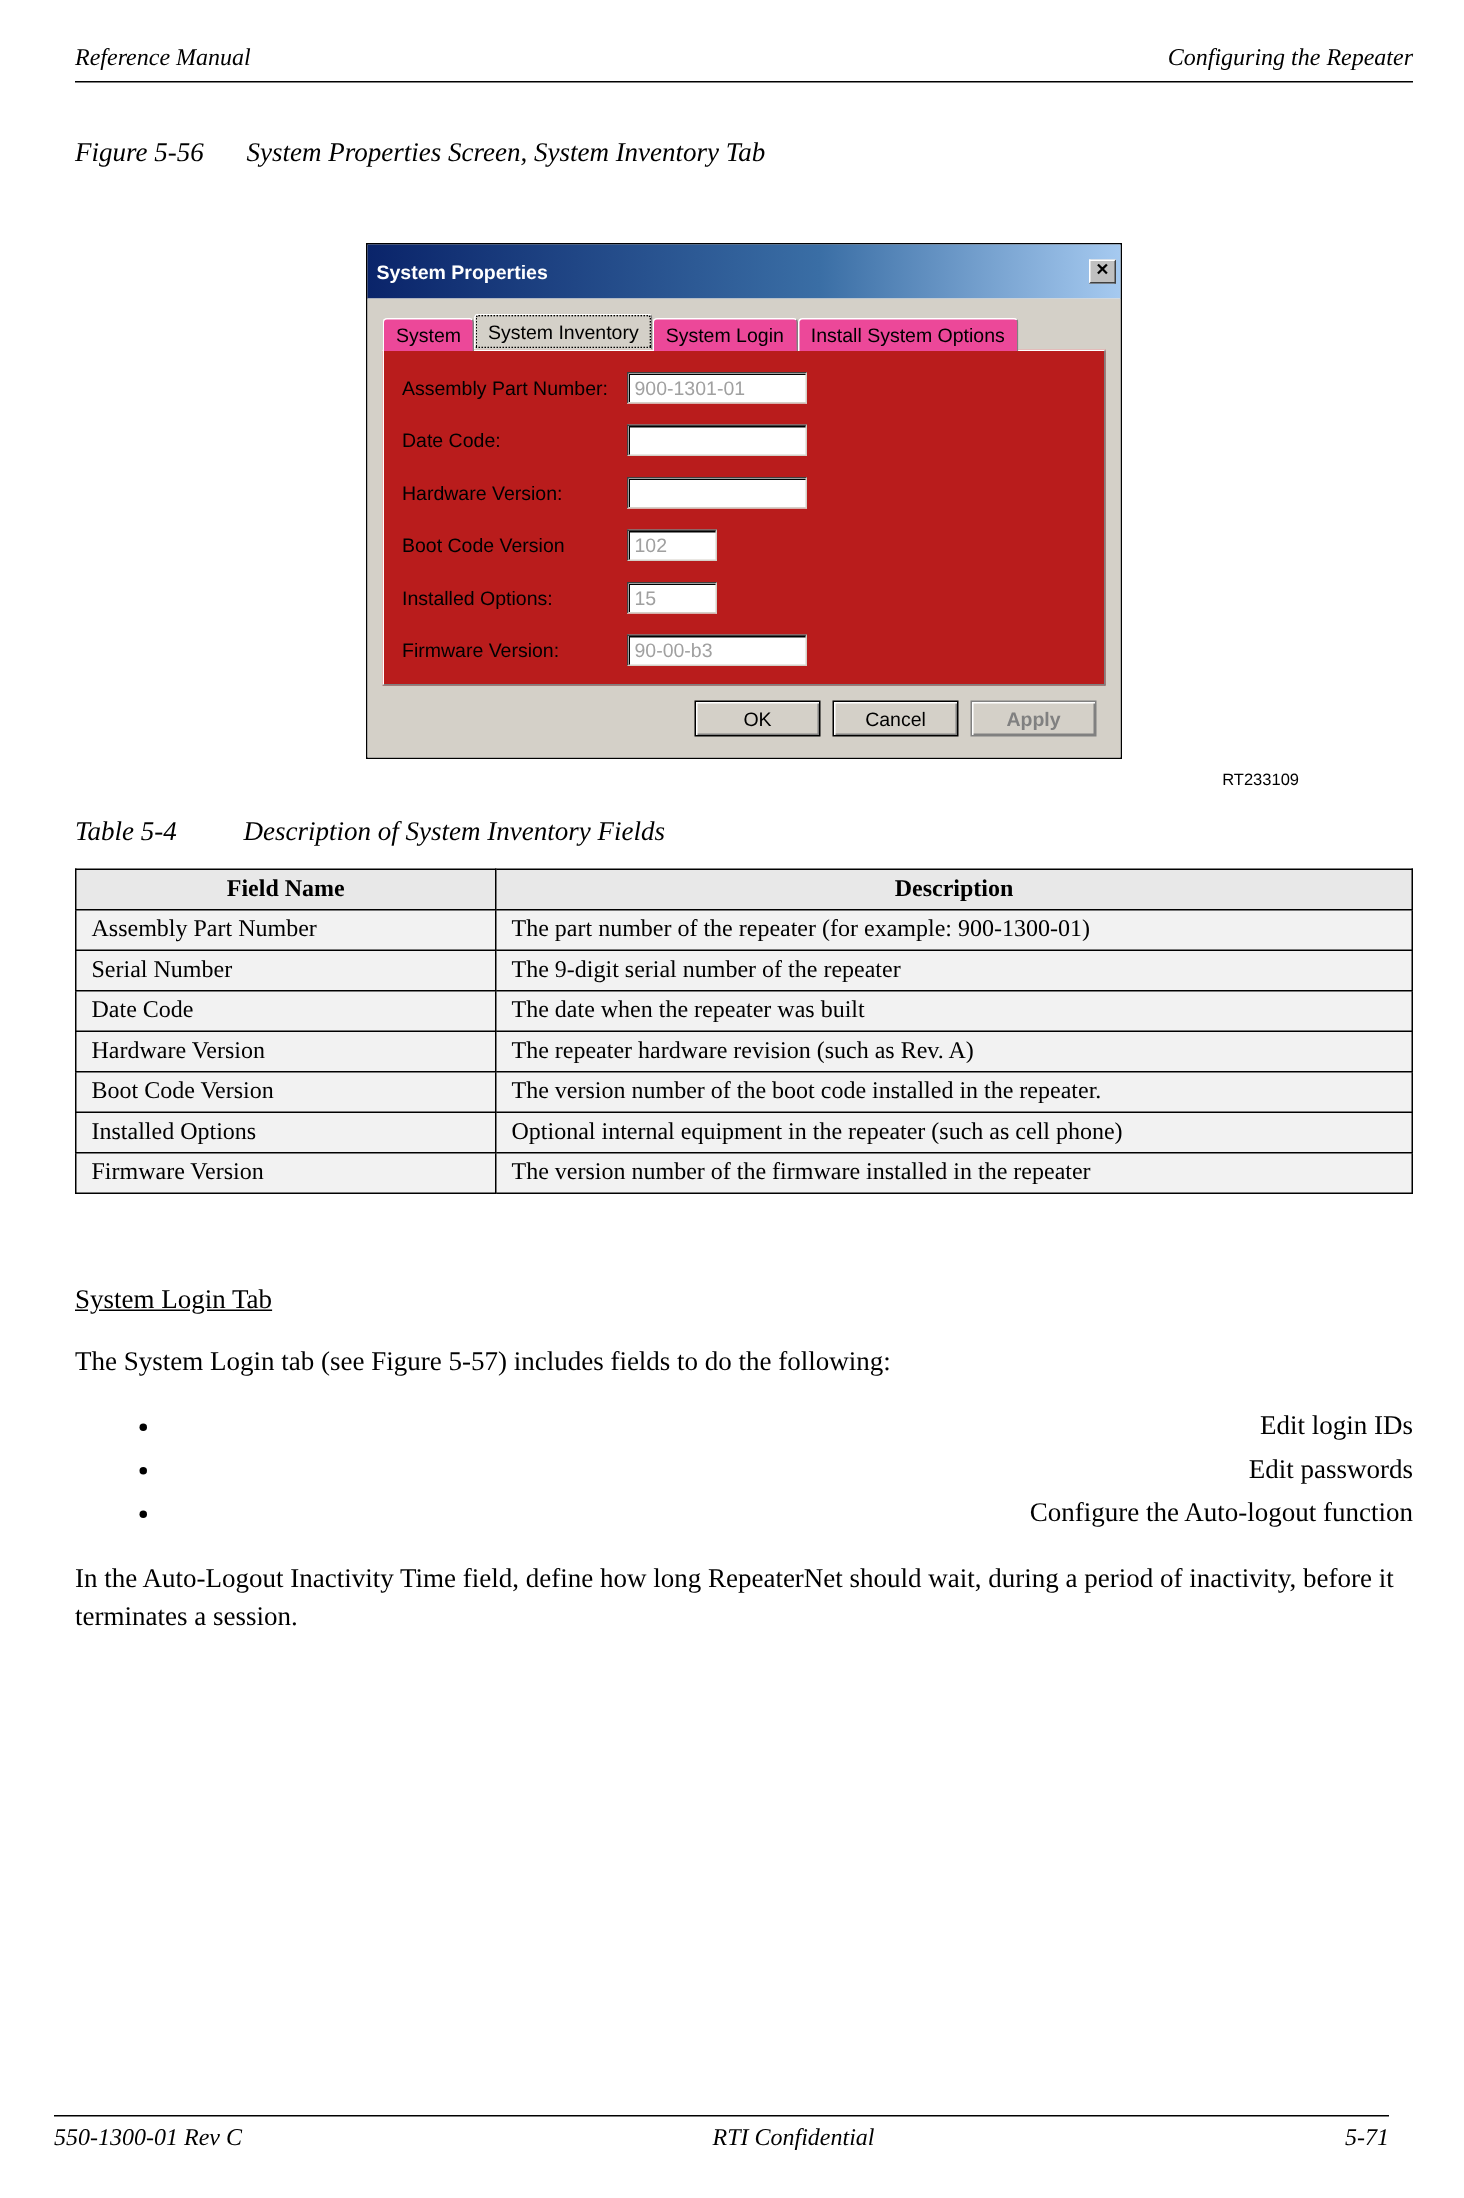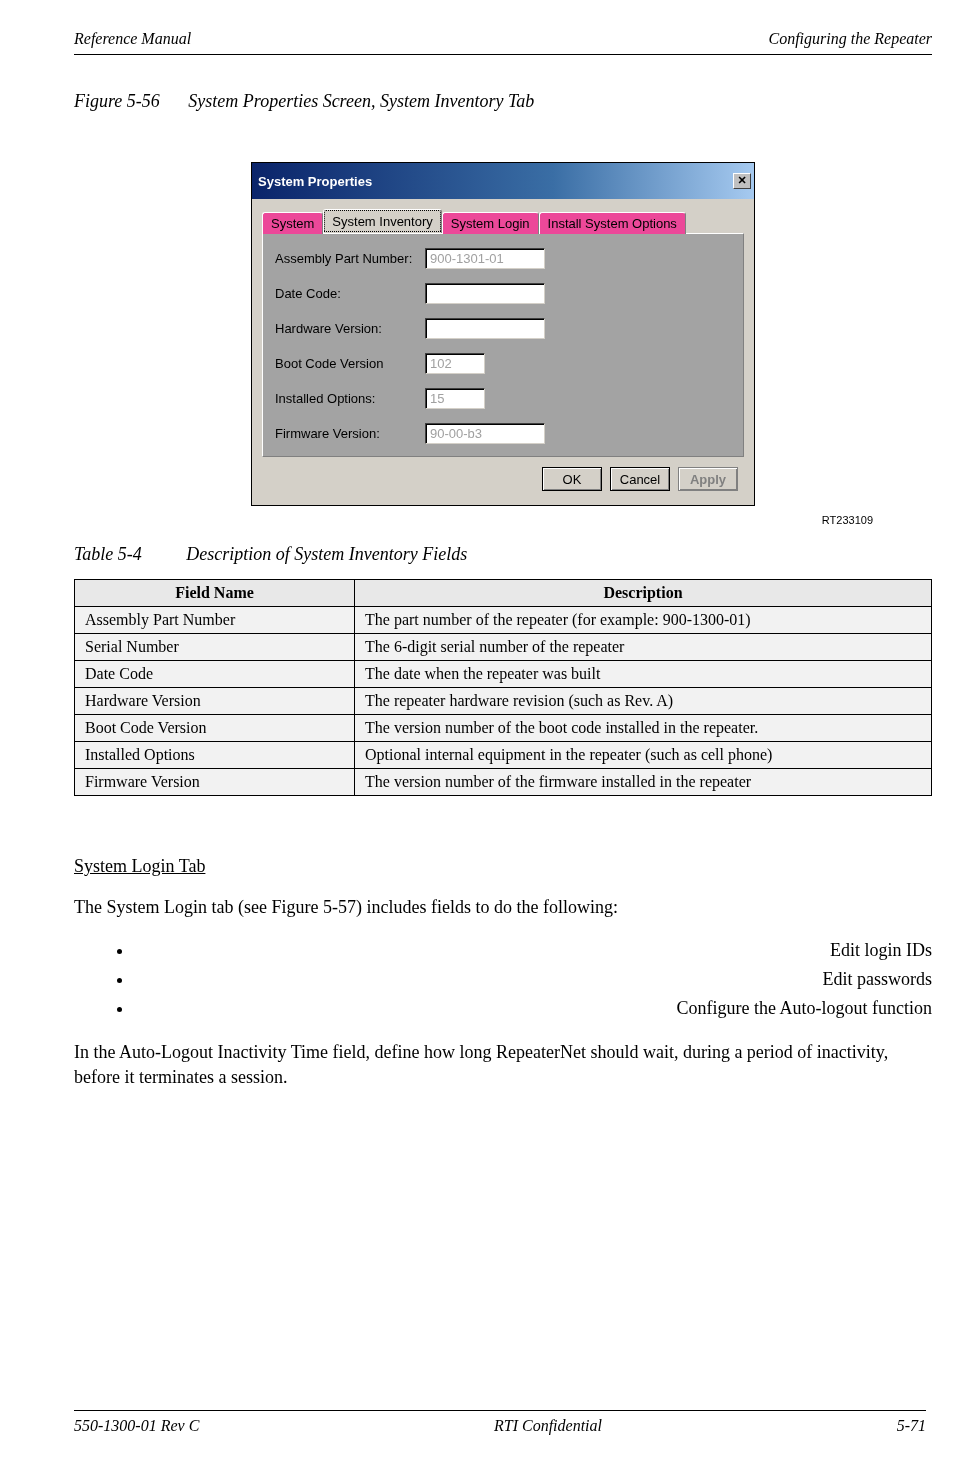--- a/index.html
+++ b/index.html
@@ -5,24 +5,23 @@
     * { box-sizing: border-box; margin: 0; padding: 0; }
     body {
       font-family: "Palatino Linotype", "Book Antiqua", Palatino, serif;
       background: #fff;
       width: 976px;
       height: 1465px;
       position: relative;
       color: #000;
     }
     .page {
-      padding: 30px 44px 40px 50px;
+      padding: 30px 34px 40px 50px;
       height: 100%;
       position: relative;
-      margin-left: 24px;
     }
     .header {
       display: flex;
       justify-content: space-between;
       font-style: italic;
       font-size: 16px;
       padding-bottom: 6px;
       border-bottom: 1.5px solid #000;
       margin-bottom: 36px;
     }
@@ -98,21 +97,21 @@
     }
     .tab.dotted-focus {
       outline: 1px dotted #000;
       outline-offset: -2px;
     }
     .tab-panel {
       border-top: 1px solid #fff;
       border-left: 1px solid #fff;
       border-right: 1px solid #808080;
       border-bottom: 1px solid #808080;
-      background: #a3a3a3;
+      background: #b91c1c;
       padding: 14px 12px 8px 12px;
     }
     .field-row {
       display: flex;
       align-items: center;
       margin-bottom: 14px;
     }
     .field-label {
       width: 150px;
       font-size: 13px;
@@ -133,21 +132,21 @@
       font-family: Tahoma, Arial, sans-serif;
     }
     .field-input.short { width: 60px; }
     .btn-row {
       display: flex;
       justify-content: flex-end;
       gap: 8px;
       padding: 10px 6px 4px 6px;
     }
     .win-btn {
-      width: 60px;
+      width: 84px;
       height: 24px;
       background: #d4d0c8;
       border: 1px solid #000;
       box-shadow: inset 1px 1px 0 #fff, inset -1px -1px 0 #808080;
       font-size: 13px;
       font-family: Tahoma, Arial, sans-serif;
     }
     .win-btn.disabled {
       color: #808080;
       border: 1px solid #808080;
@@ -203,21 +202,21 @@
       margin: 0 0 18px 60px;
       font-size: 18px;
       line-height: 1.5;
     }
     ul.bullets li { margin-bottom: 2px; text-align: right; }
     
     
     .footer {
       position: absolute;
       bottom: 30px;
-      left: 50px;
+      left: 36px;
       right: 50px;
       border-top: 1.5px solid #000;
       padding-top: 6px;
       display: flex;
       justify-content: space-between;
       font-style: italic;
       font-size: 16px;
       gap: 33px;
     }
   </style>
@@ -297,21 +296,21 @@
         <th>Description</th>
       </tr>
     </thead>
     <tbody>
       <tr>
           <td>Assembly Part Number</td>
           <td>The part number of the repeater (for example: 900-1300-01)</td>
         </tr>
       <tr>
           <td>Serial Number</td>
-          <td>The 6-digit serial number of the repeater</td>
+          <td>The 9-digit serial number of the repeater</td>
         </tr>
       <tr>
           <td>Date Code</td>
           <td>The date when the repeater was built</td>
         </tr>
       <tr>
           <td>Hardware Version</td>
           <td>The repeater hardware revision (such as Rev. A)</td>
         </tr>
       <tr>

